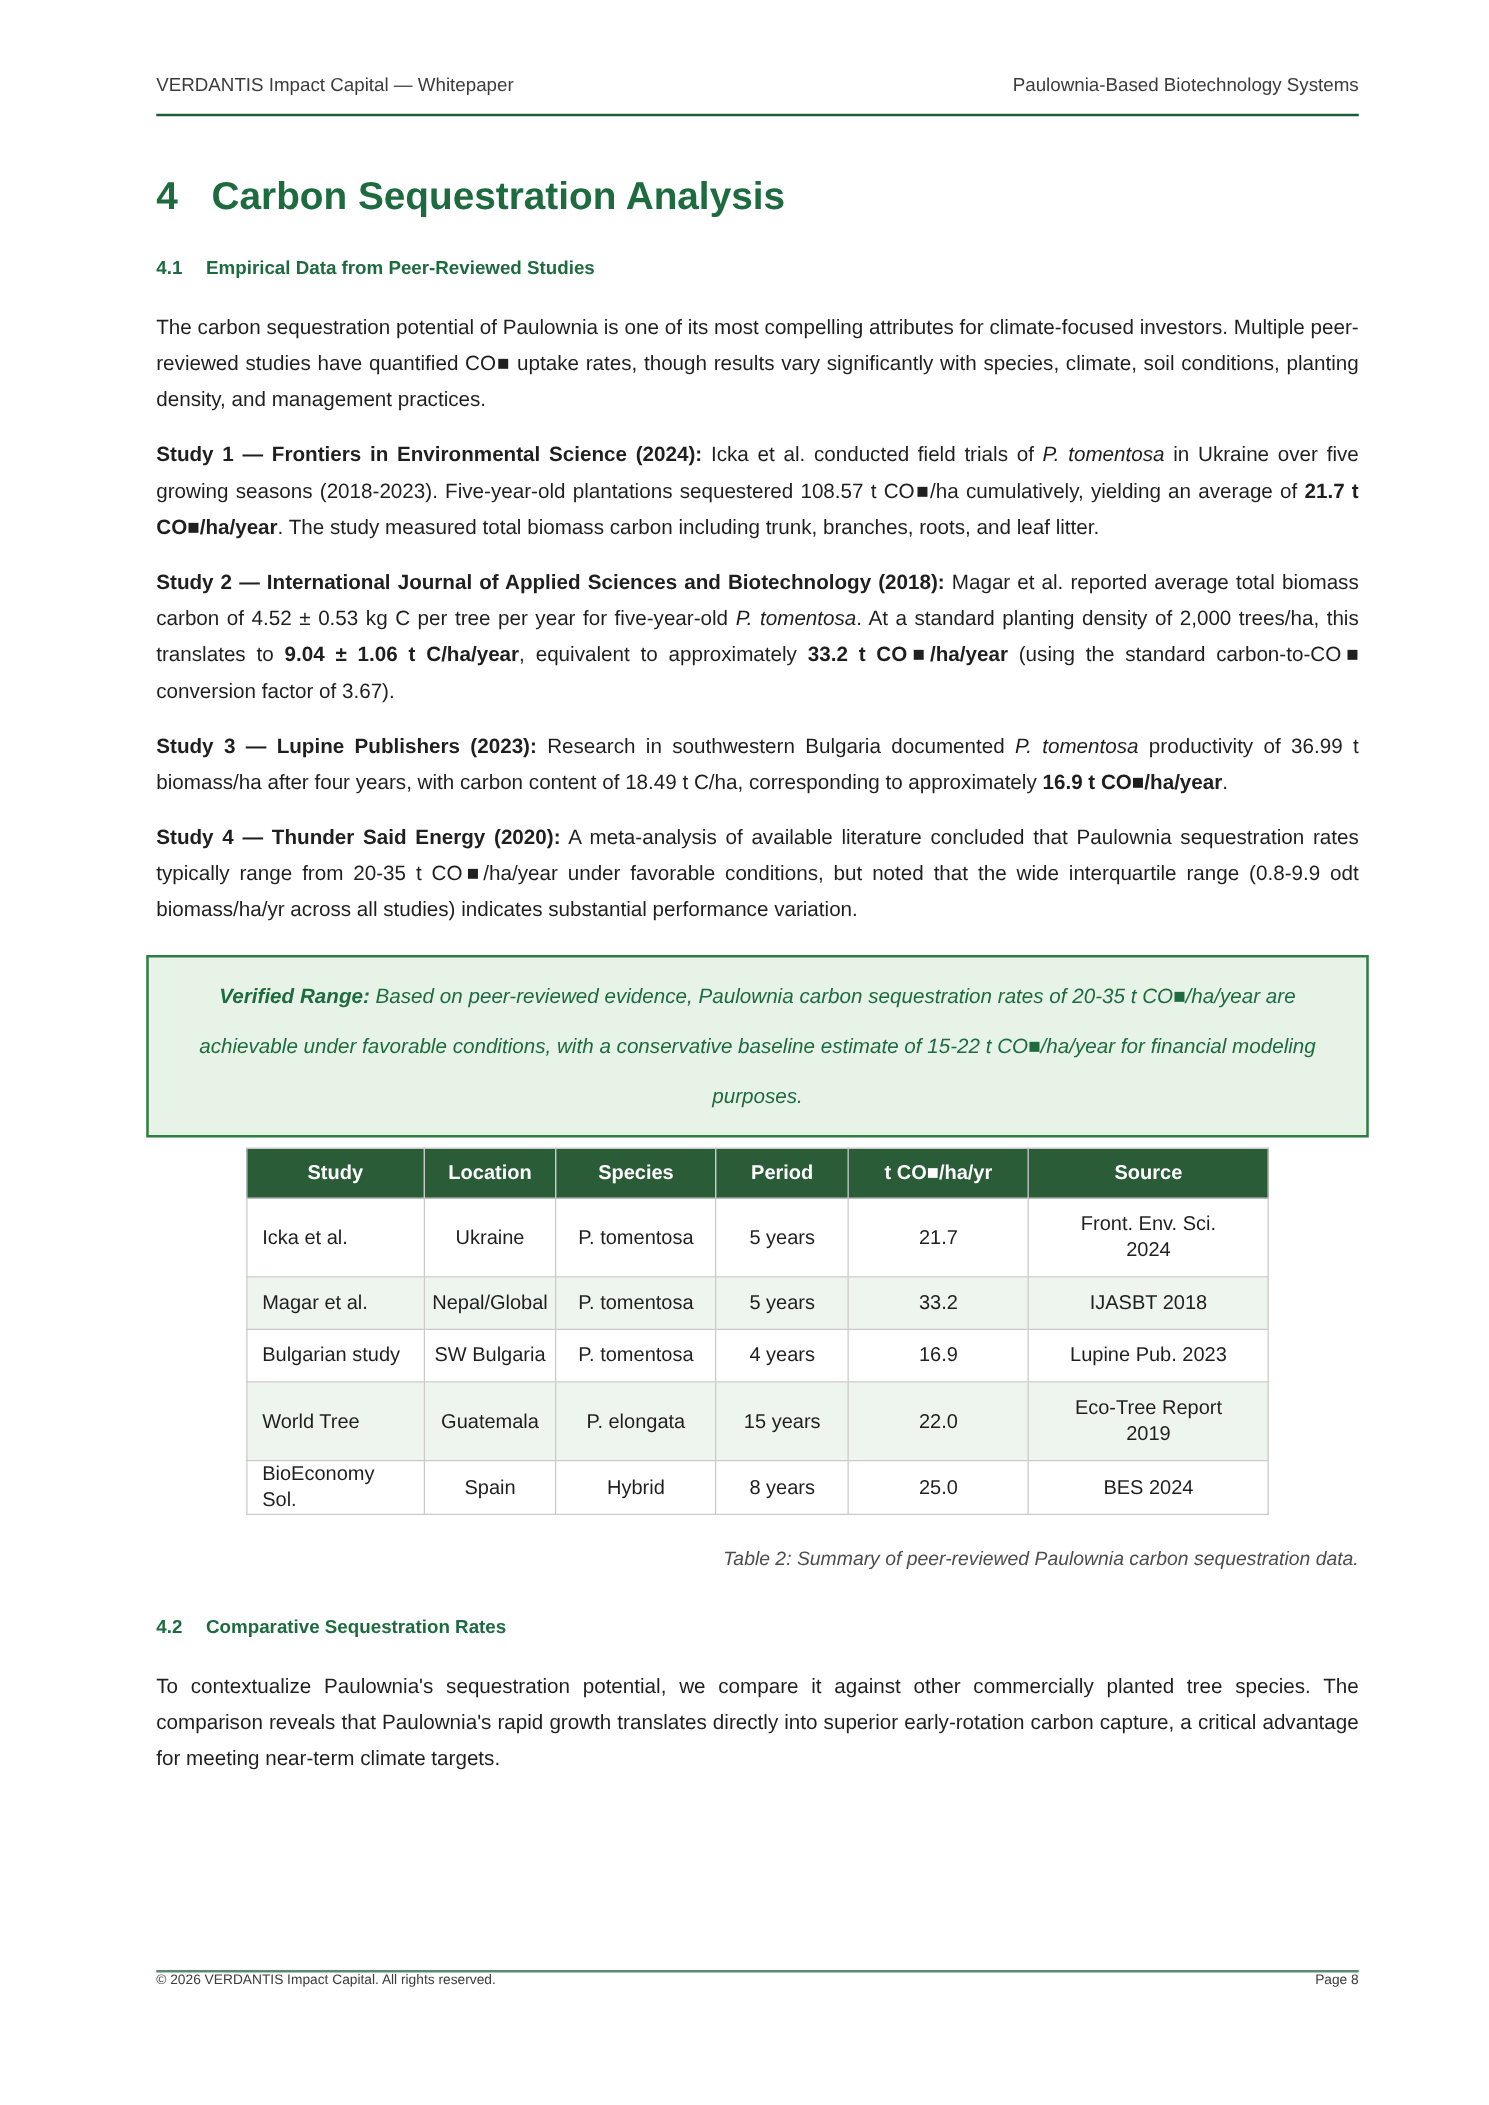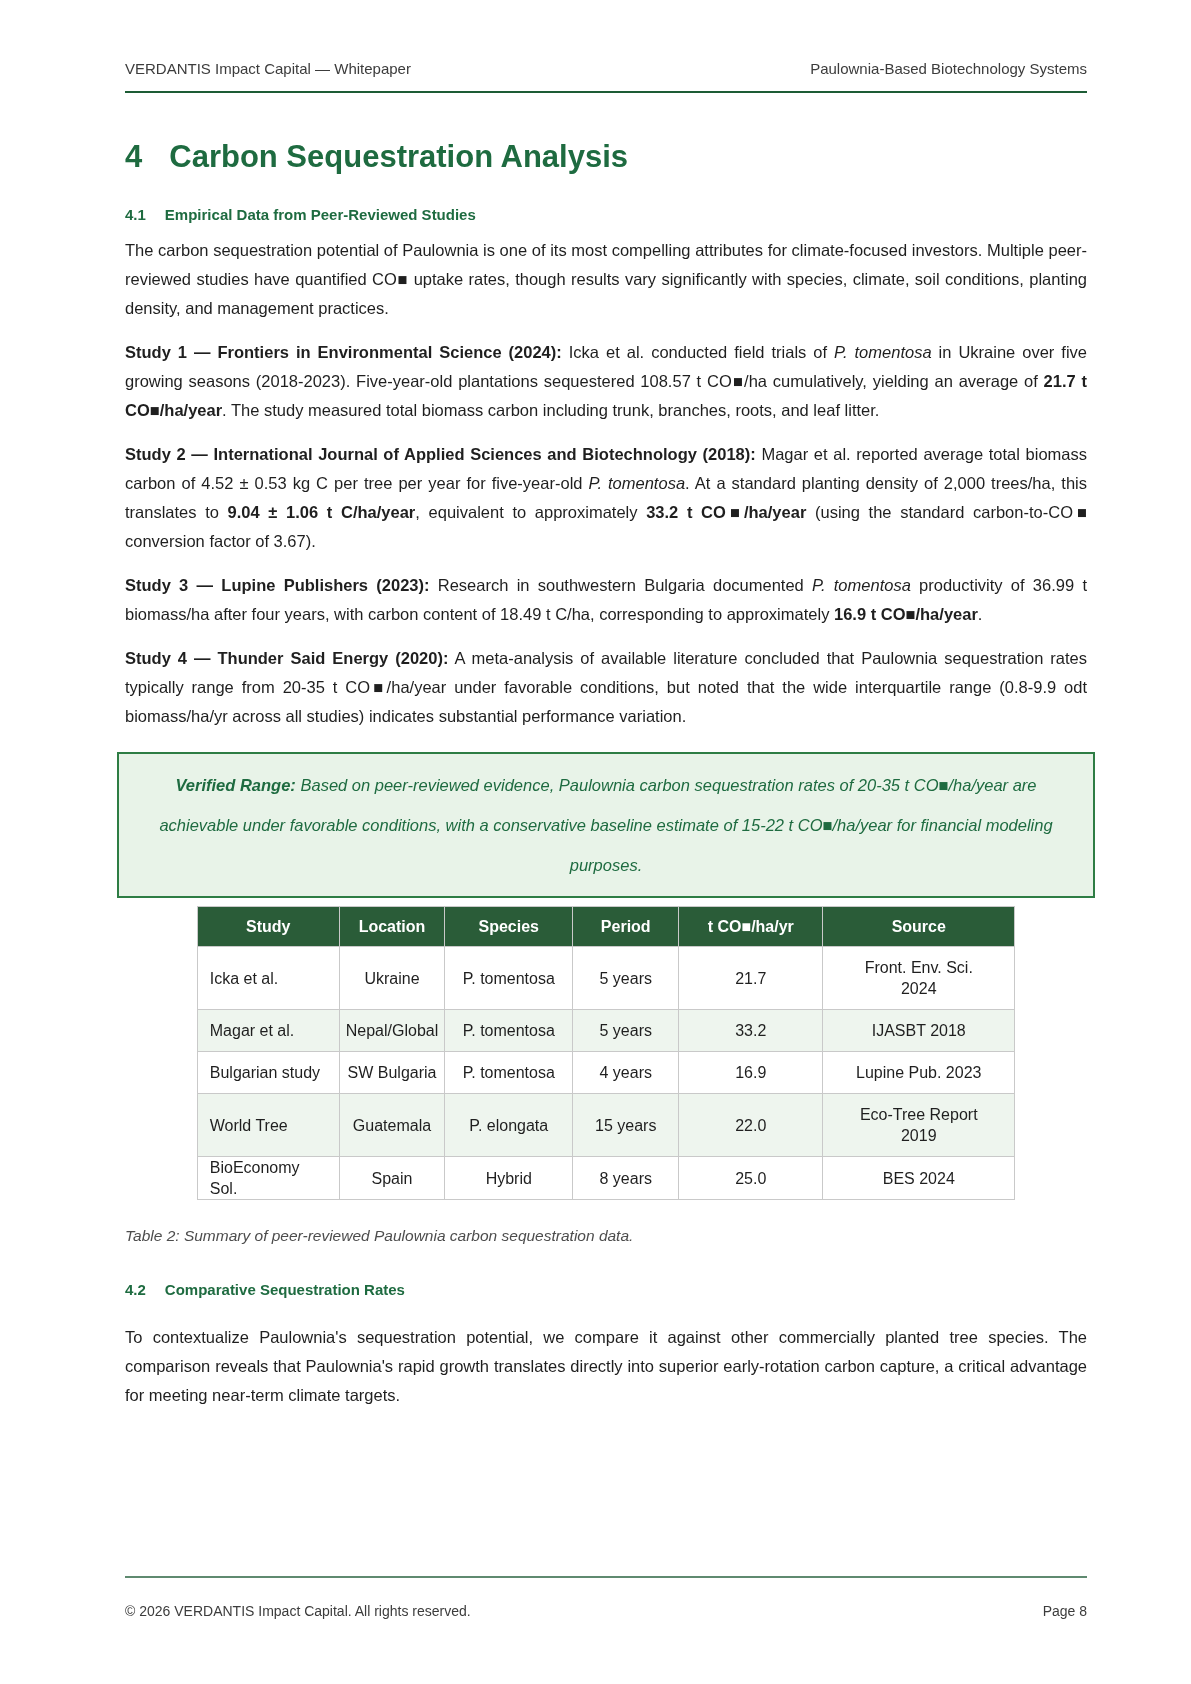--- a/index.html
+++ b/index.html
@@ -93,35 +93,35 @@
   .seq-table tbody tr:nth-child(even) td { background: var(--zebra-row-bg, #eef5ee); }
   .seq-table tbody tr:nth-child(odd) td { background: #ffffff; }
   .col-study  { width: 142px; }
   .col-loc    { width: 100px; }
   .col-spec   { width: 128px; }
   .col-period { width: 106px; }
   .col-rate   { width: 144px; }
   .col-src    { width: 192px; }
   .table-caption {
     margin-top: 27px;
-    text-align: left;
+    text-align: right;
     font-style: italic;
     font-size: 15.5px;
     color: #4d4d4d;
   }
   .footer {
     position: absolute;
     left: 125px;
     right: 104px;
     top: 1576px;
     border-top: 2px solid var(--footer-rule, #5f8a70);
-    padding-top: 25px;
+    padding-top: 0;
     display: flex;
     justify-content: space-between;
-    font-size: 14px;
+    font-size: 11px;
     color: #3c3c3c;
   }
 </style>
 </head>
 <body>
 
 <div class="page">
 
   <div class="running-header">
     <span>VERDANTIS Impact Capital — Whitepaper</span>
@@ -130,21 +130,21 @@
   <hr class="header-rule">
 
   <h1 class="doc-title">
     <span class="sec-num">4</span><span>Carbon Sequestration Analysis</span>
   </h1>
 
   <h2 class="doc-sub">
     <span class="sec-num">4.1</span><span>Empirical Data from Peer-Reviewed Studies</span>
   </h2>
 
-  <p class="body-par" style="margin-top:8px"><span>The carbon sequestration potential of Paulownia is one of its most compelling attributes for climate-focused investors. Multiple peer-reviewed studies have quantified CO■ uptake rates, though results vary significantly with species, climate, soil conditions, planting density, and management practices.</span></p>
+  <p class="body-par" style="margin-top:20px"><span>The carbon sequestration potential of Paulownia is one of its most compelling attributes for climate-focused investors. Multiple peer-reviewed studies have quantified CO■ uptake rates, though results vary significantly with species, climate, soil conditions, planting density, and management practices.</span></p>
   <p class="body-par"><span class="b">Study 1 — Frontiers in Environmental Science (2024):</span><span> Icka et al. conducted field trials of </span><span class="i">P. tomentosa</span><span> in Ukraine over five growing seasons (2018-2023). Five-year-old plantations sequestered 108.57 t CO■/ha cumulatively, yielding an average of </span><span class="b">21.7 t CO■/ha/year</span><span>. The study measured total biomass carbon including trunk, branches, roots, and leaf litter.</span></p>
   <p class="body-par"><span class="b">Study 2 — International Journal of Applied Sciences and Biotechnology (2018):</span><span> Magar et al. reported average total biomass carbon of 4.52 ± 0.53 kg C per tree per year for five-year-old </span><span class="i">P. tomentosa</span><span>. At a standard planting density of 2,000 trees/ha, this translates to </span><span class="b">9.04 ± 1.06 t C/ha/year</span><span>, equivalent to approximately </span><span class="b">33.2 t CO■/ha/year</span><span> (using the standard carbon-to-CO■ conversion factor of 3.67).</span></p>
   <p class="body-par"><span class="b">Study 3 — Lupine Publishers (2023):</span><span> Research in southwestern Bulgaria documented </span><span class="i">P. tomentosa</span><span> productivity of 36.99 t biomass/ha after four years, with carbon content of 18.49 t C/ha, corresponding to approximately </span><span class="b">16.9 t CO■/ha/year</span><span>.</span></p>
   <p class="body-par"><span class="b">Study 4 — Thunder Said Energy (2020):</span><span> A meta-analysis of available literature concluded that Paulownia sequestration rates typically range from 20-35 t CO■/ha/year under favorable conditions, but noted that the wide interquartile range (0.8-9.9 odt biomass/ha/yr across all studies) indicates substantial performance variation.</span></p>
 
   <div class="callout"><span class="b">Verified Range:</span><span> Based on peer-reviewed evidence, Paulownia carbon sequestration rates of 20-35 t CO■/ha/year are achievable under favorable conditions, with a conservative baseline estimate of 15-22 t CO■/ha/year for financial modeling purposes.</span></div>
 
   <table class="seq-table" id="seq-table">
     <colgroup>
       <col class="col-study">

